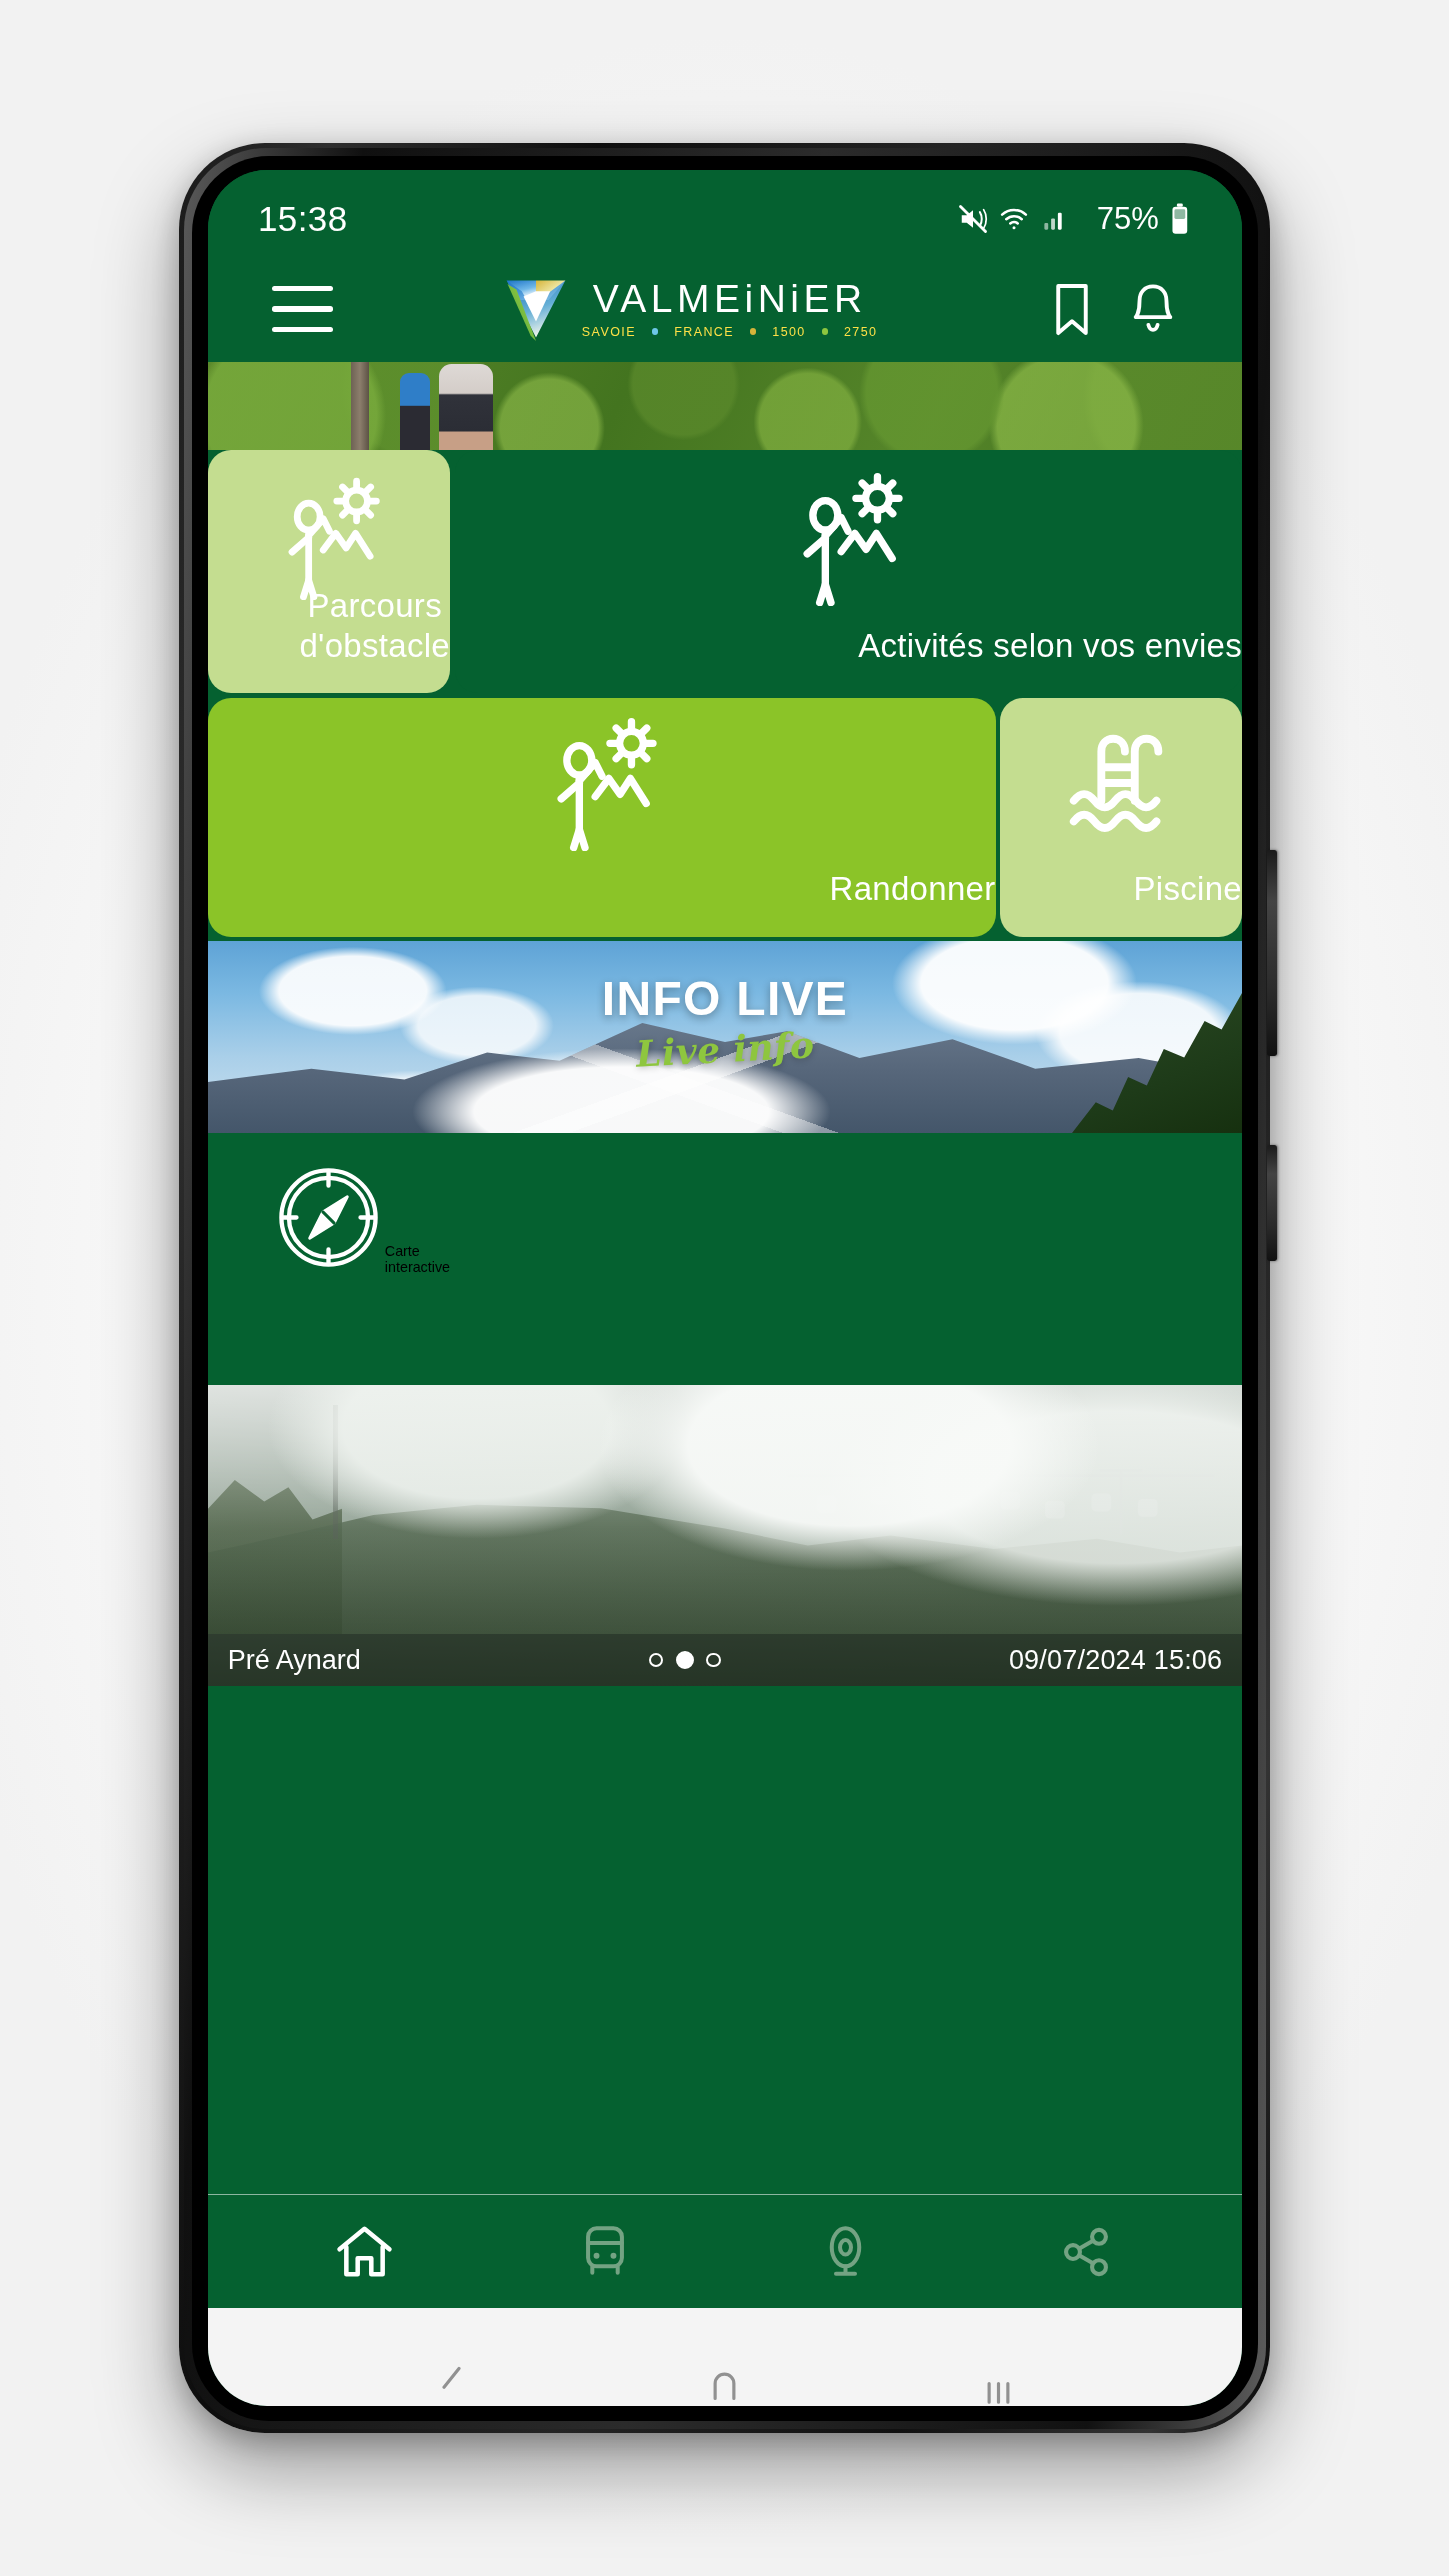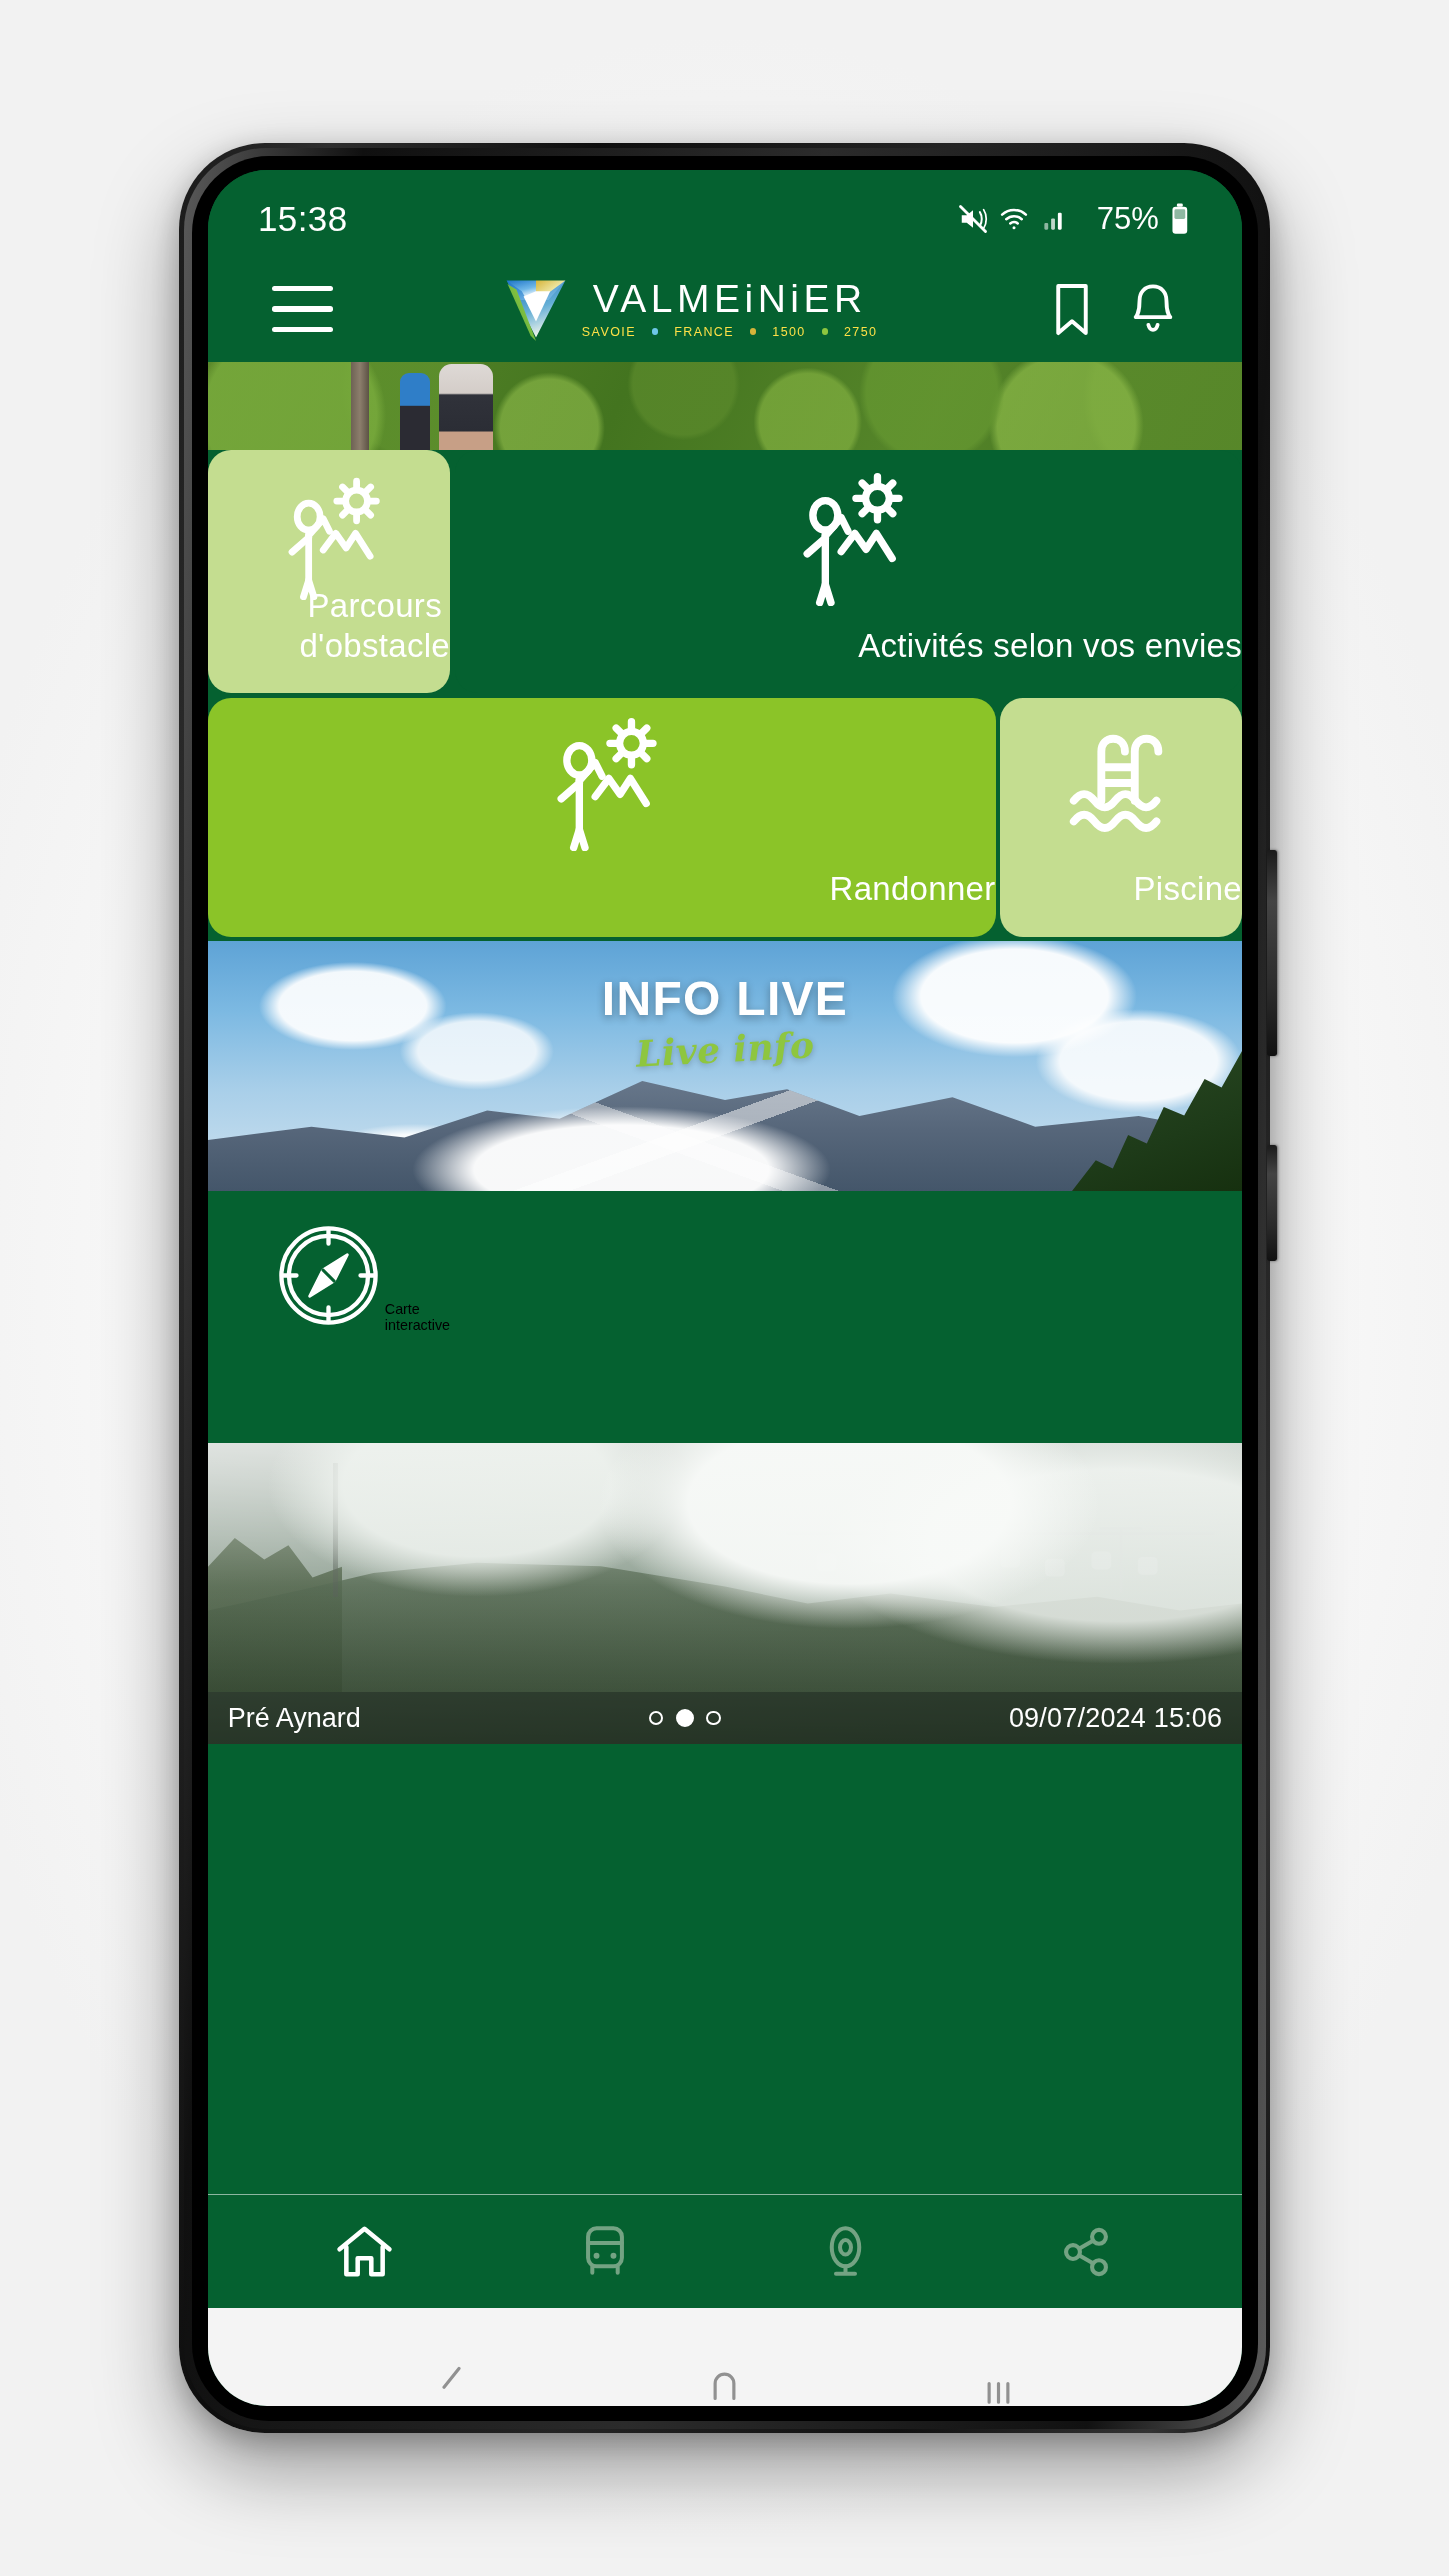--- a/index.html
+++ b/index.html
@@ -172,21 +172,21 @@
   .row-a{ display:flex; height:243px; gap:4.5px; }
   .row-a .t1{ flex:0 0 242px; background:#c4dd90; }
   .row-a .t2{ flex:1 1 auto; background:#056130; }
 
   .row-b{ display:flex; height:239px; gap:4.5px; margin-top:4.5px; }
   .row-b .t3{ flex:1 1 auto; background:#8bc428; }
   .row-b .t4{ flex:0 0 242px; background:#c4dd90; }
 
   
   .infolive{
-    position:relative; height:250px; margin-top:4.5px; overflow:hidden;
+    position:relative; height:192px; margin-top:4.5px; overflow:hidden;
     background:linear-gradient(180deg,#5ea3d6 0%,#7cb9e2 28%,#a9cfe9 60%,#cfe2ef 100%);
   }
   .il-clouds{
     position:absolute; inset:0;
     background:
       radial-gradient(ellipse 134px 63px at 14% 26%, rgba(255,255,255,.92) 0 55%, transparent 70%),
       radial-gradient(ellipse 107px 54px at 26% 44%, rgba(255,255,255,.8) 0 55%, transparent 72%),
       radial-gradient(ellipse 170px 85px at 78% 22%, rgba(255,255,255,.95) 0 55%, transparent 72%),
       radial-gradient(ellipse 143px 72px at 90% 48%, rgba(255,255,255,.88) 0 55%, transparent 72%),
       radial-gradient(ellipse 206px 81px at 48% 88%, rgba(255,255,255,.95) 0 58%, transparent 75%),

